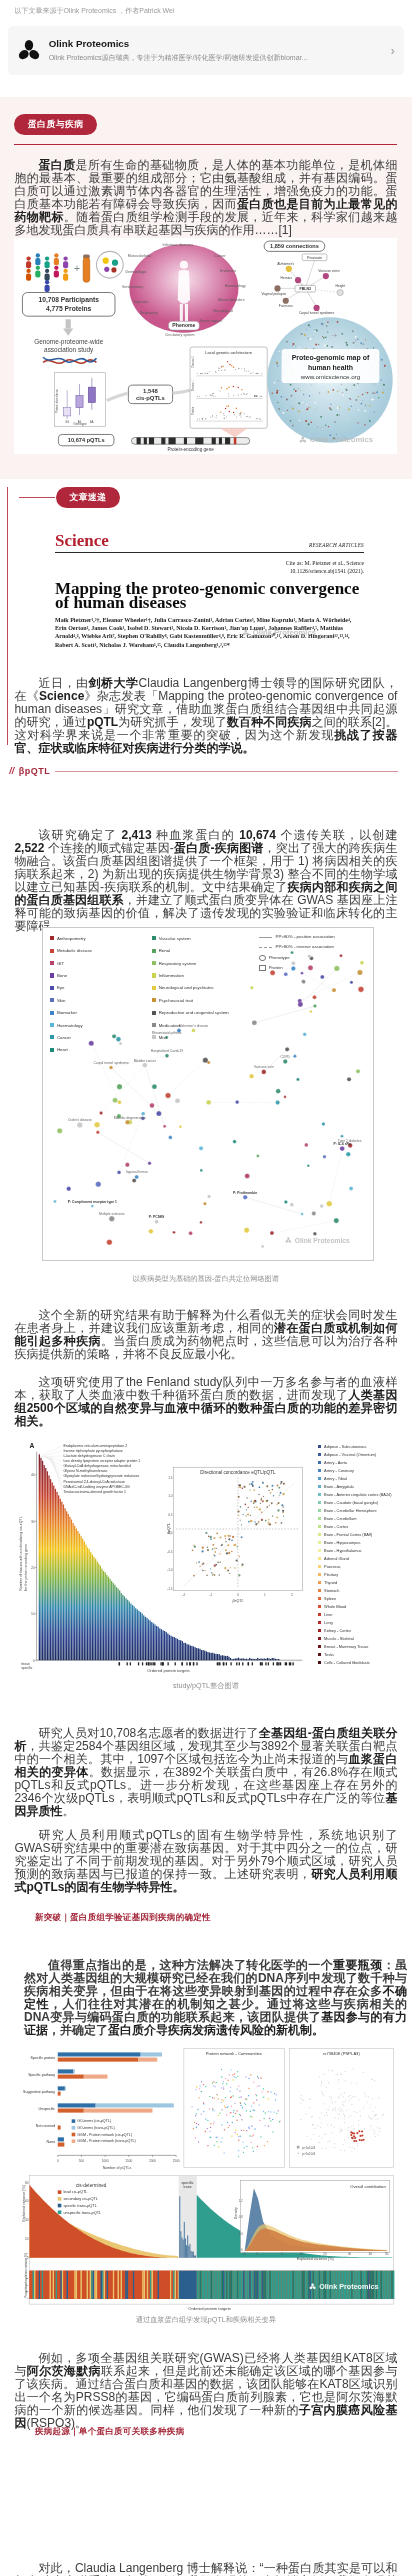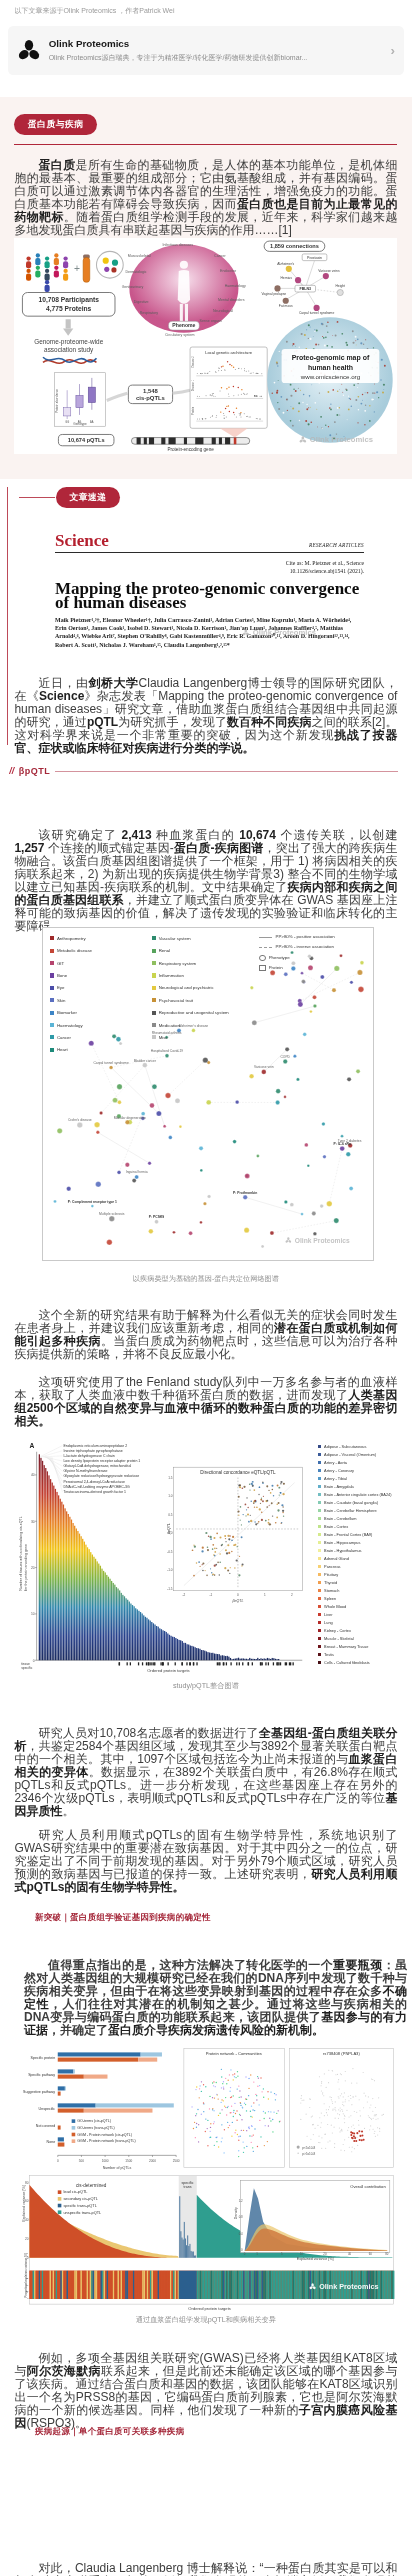--- a/index.html
+++ b/index.html
@@ -631,21 +631,21 @@
   </div>
 
   <p class="abs para" style="top:665px;left:14.4px;">近日，由<b>剑桥大学</b>Claudia Langenberg博士领导的国际研究团队，在《<b>Science</b>》杂志发表「Mapping the proteo-genomic convergence of human diseases」研究文章，借助血浆蛋白质组结合基因组中共同起源的研究，通过<b>pQTL</b>为研究抓手，发现了<b>数百种不同疾病</b>之间的联系[2]。这对科学界来说是一个非常重要的突破，因为这个新发现<b>挑战了按器官、症状或临床特征对疾病进行分类的学说。</b></p>
 
   <div class="abs h1-wrap" style="left:9.3px;top:766px;">
     <span class="slashes">//</span>
     <span class="h1-text">βpQTL</span>
     <div class="h1-line"></div>
   </div>
 
-  <p class="abs para" style="top:817px;left:14.4px;">该研究确定了 <b>2,413</b> 种血浆蛋白的 <b>10,674</b> 个遗传关联，以创建 <b>1,257</b> 个连接的顺式锚定基因-<b>蛋白质-疾病图谱</b>，突出了强大的跨疾病生物融合。该蛋白质基因组图谱提供了一个框架，用于 1) 将病因相关的疾病联系起来，2) 为新出现的疾病提供生物学背景3) 整合不同的生物学域以建立已知基因-疾病联系的机制。文中结果确定了<b>疾病内部和疾病之间的蛋白质基因组联系</b>，并建立了顺式蛋白质变异体在 GWAS 基因座上注释可能的致病基因的价值，解决了遗传发现的实验验证和临床转化的主要障碍。</p>
+  <p class="abs para" style="top:817px;left:14.4px;">该研究确定了 <b>2,413</b> 种血浆蛋白的 <b>10,674</b> 个遗传关联，以创建 <b>2,522</b> 个连接的顺式锚定基因-<b>蛋白质-疾病图谱</b>，突出了强大的跨疾病生物融合。该蛋白质基因组图谱提供了一个框架，用于 1) 将病因相关的疾病联系起来，2) 为新出现的疾病提供生物学背景3) 整合不同的生物学域以建立已知基因-疾病联系的机制。文中结果确定了<b>疾病内部和疾病之间的蛋白质基因组联系</b>，并建立了顺式蛋白质变异体在 GWAS 基因座上注释可能的致病基因的价值，解决了遗传发现的实验验证和临床转化的主要障碍。</p>
 
   <div class="abs fig2" style="left:42px;top:927px;width:330px;height:332px;">
     <svg id="fig2-svg" width="329" height="331" style="position:absolute;left:0;top:0;" viewBox="0 0 638 643">
         <line x1="570.1902212971776" y1="78.4751374011278" x2="499.37827152171093" y2="148.31801154572423" stroke="#dcdcdc" stroke-width="0.8" stroke-dasharray="none"></line>
         <line x1="498.2519686004389" y1="141.72678510971684" x2="615.1046472951326" y2="86.40478115128576" stroke="#dcdcdc" stroke-width="0.8" stroke-dasharray="3,3"></line>
         <line x1="112.29596368889136" y1="359.5187177646527" x2="197.28844652105516" y2="266.48548122331755" stroke="#dcdcdc" stroke-width="0.8" stroke-dasharray="3,3"></line>
         <line x1="147.92220797106725" y1="338.472470223658" x2="93.1853792346946" y2="223.80706490427585" stroke="#dcdcdc" stroke-width="0.8" stroke-dasharray="3,3"></line>
         <line x1="224.5349864803883" y1="360.40842458624786" x2="131.70900213425466" y2="270.93253321290604" stroke="#dcdcdc" stroke-width="0.8" stroke-dasharray="none"></line>
         <line x1="569.1588717583376" y1="568.403330018466" x2="444.14156828547897" y2="592.6145399490439" stroke="#dcdcdc" stroke-width="0.8" stroke-dasharray="3,3"></line>
         <line x1="240.30469799707862" y1="248.166959471147" x2="131.70900213425466" y2="270.93253321290604" stroke="#dcdcdc" stroke-width="0.8" stroke-dasharray="3,3"></line>

